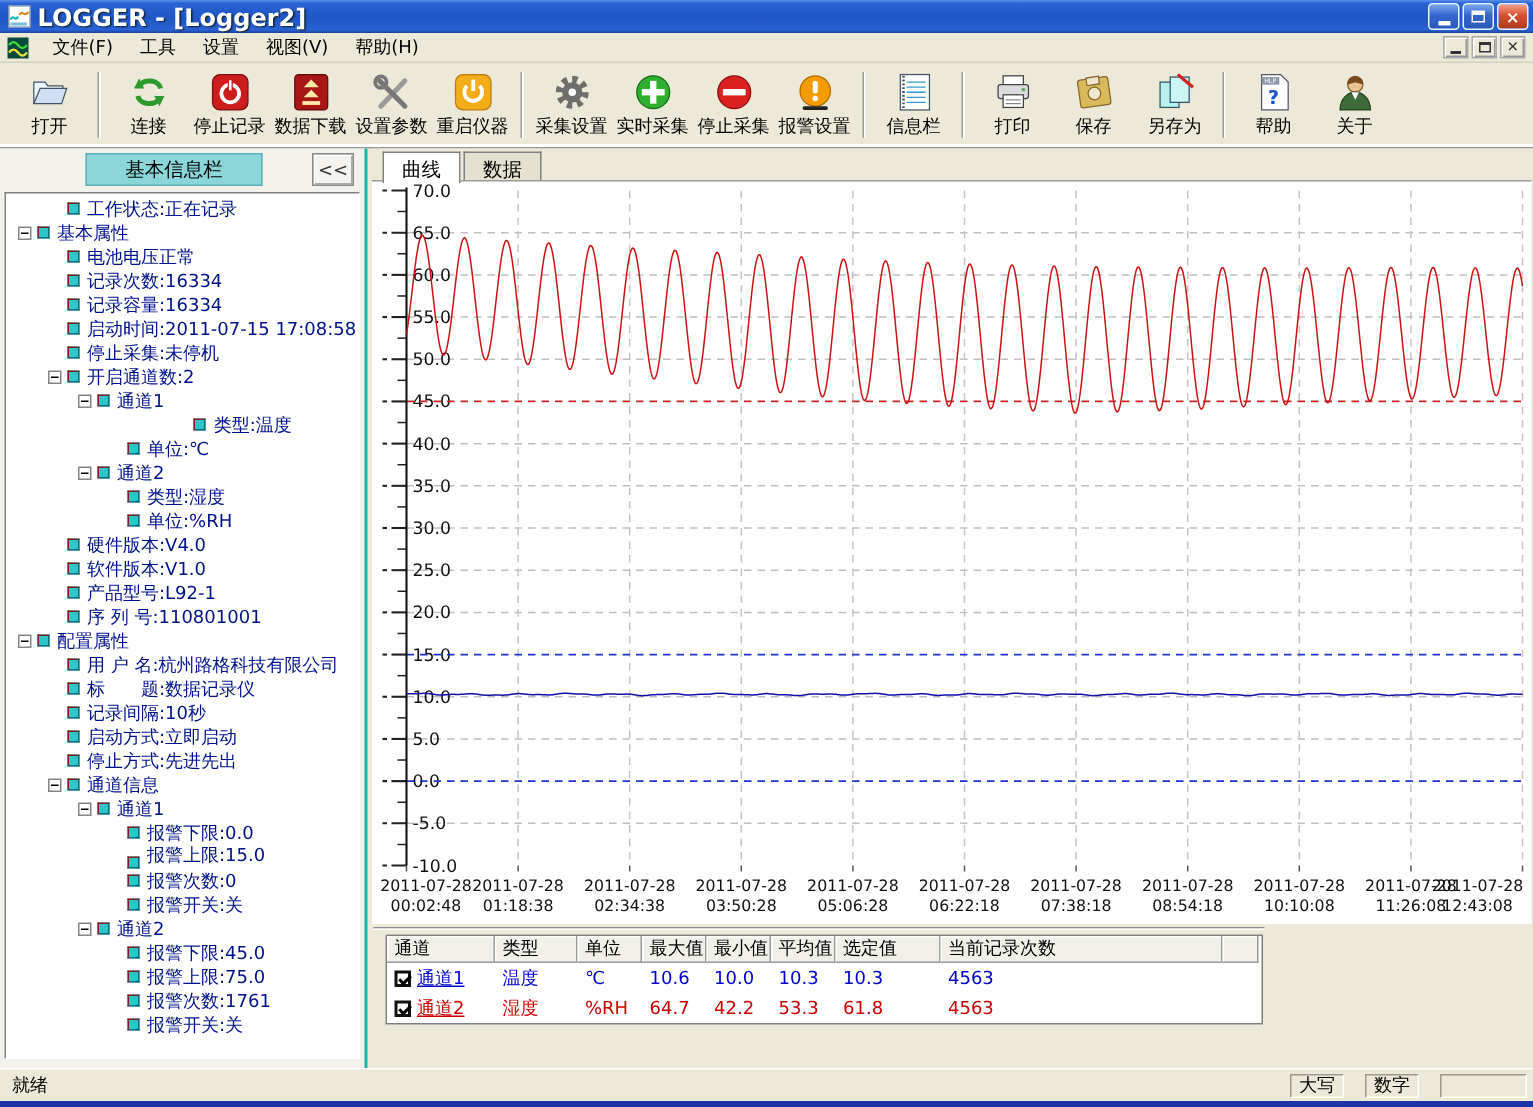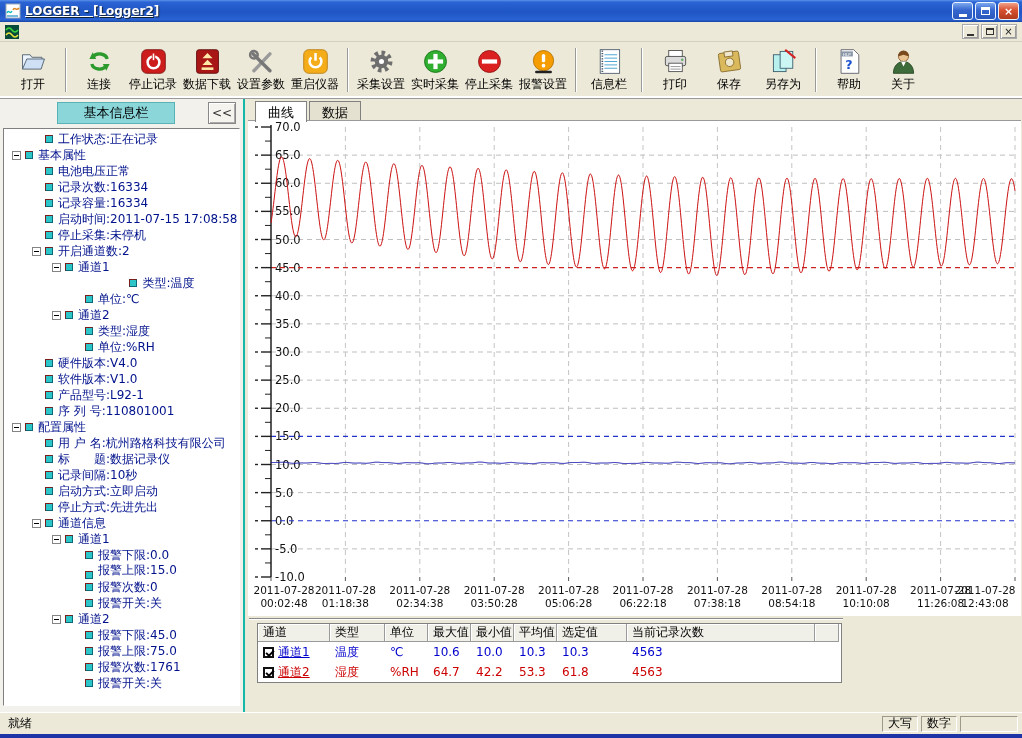--- a/index.html
+++ b/index.html
@@ -4,21 +4,21 @@
 <style>
   * { margin:0; padding:0; box-sizing:border-box; }
   html,body { width:1022px; height:738px; overflow:hidden; }
   body { font-family:"DejaVu Sans","Liberation Sans",sans-serif; font-size:12px; background:#ece9d8; position:relative; }
 
   
   .titlebar { position:absolute; left:0; top:0; width:1022px; height:22px;
     background:linear-gradient(180deg,#5a91e8 0%,#2a63d4 10%,#1f55c4 55%,#2a63d4 90%,#17449f 100%);
     display:flex; align-items:center; padding:0 3px; }
   .titlebar .appicon { width:16px; height:16px; margin:0 4px 0 2px; }
-  .titlebar .title { color:#fff; font-weight:bold; font-size:12px; text-shadow:1px 1px 1px #123;text-decoration:underline; }
+  .titlebar .title { color:#fff; font-weight:bold; font-size:16px; text-shadow:1px 1px 1px #123; }
   .win-btns { margin-left:auto; display:flex; gap:2px; }
   .win-btn { width:21px; height:18px; border-radius:3px; border:1px solid #e9f2ff;
     background:linear-gradient(180deg,#7da8ef 0%,#3566cf 45%,#2a58bb 100%);
     display:flex; align-items:center; justify-content:center; color:#fff; font-weight:bold; font-size:11px; }
   .win-btn.close { background:linear-gradient(180deg,#f1a188 0%,#d75030 45%,#b03a1d 100%); }
   .g-min { width:8px; height:3px; background:#fff; margin-top:8px; }
   .g-restore { width:9px; height:8px; border:1px solid #fff; border-top:3px solid #fff; background:transparent; }
 
   
   .menubar { position:absolute; left:0; top:22px; width:1022px; height:20px; background:#ece9d8;
@@ -87,21 +87,21 @@
   .toolbtns { position:absolute; left:598px; top:3px; width:110px; display:grid;
     grid-template-columns:44px 44px; grid-template-rows:25px 25px; gap:7px 12px; }
   .cbtn { background:#f0efe8; border:1px solid #7b7b7b; box-shadow:inset 1px 1px 0 #fff, inset -1px -1px 0 #a8a49a;
     font-size:12px; display:flex; align-items:center; justify-content:center; color:#000; }
   .cbtn.focused { outline:1px dotted #000; outline-offset:-4px; border-color:#444; }
 
   
   .statusbar { position:absolute; left:0; top:712px; width:1022px; height:22px; background:#ece9d8;
     border-top:1px solid #fff; display:flex; align-items:center; font-size:12px; }
   .sb-ready { padding-left:8px; color:#000; }
-  .sb-inds { margin-left:auto; display:flex; gap:3px; margin-right:4px; }
+  .sb-inds { margin-left:auto; display:flex; gap:14px; margin-right:4px; }
   .sb-ind { height:16px; border:1px solid #9d9a8b; border-bottom-color:#fff; border-right-color:#fff;
     display:flex; align-items:center; justify-content:center; font-size:12px; padding:0 4px; min-width:36px; }
   .sb-ind.blank { min-width:58px; }
   .bottom-edge { position:absolute; left:0; top:734px; width:1022px; height:4px; background:#1d33a6; }
 
   svg text { font-family:"DejaVu Sans","Liberation Sans",sans-serif; }
 </style>
 </head>
 <body>
 
@@ -123,20 +123,27 @@
     <div class="win-btn close">×</div>
   </div>
 </div>
 
 <div class="menubar">
   <svg class="mdi-icon" viewBox="0 0 16 16">
     <rect x="1" y="1" width="14" height="14" fill="#0a4a3a"></rect>
     <path d="M2 6 Q5 2 8 6 T14 6" stroke="#3ed63e" fill="none" stroke-width="1.5"></path>
     <path d="M2 11 Q5 7 8 11 T14 11" stroke="#e8e23a" fill="none" stroke-width="1.5"></path>
   </svg>
+  <div id="menu-items" style="display:flex;">
+      <div class="menu-item">文件(F)</div>
+      <div class="menu-item">工具</div>
+      <div class="menu-item">设置</div>
+      <div class="menu-item">视图(V)</div>
+      <div class="menu-item">帮助(H)</div>
+    </div>
   <div class="mdi-btns">
     <div class="mdi-btn">
         <div class="g-min2"></div>
       </div>
     <div class="mdi-btn">
         <div class="g-rest2"></div>
       </div>
     <div class="mdi-btn">×</div>
   </div>
 </div>

